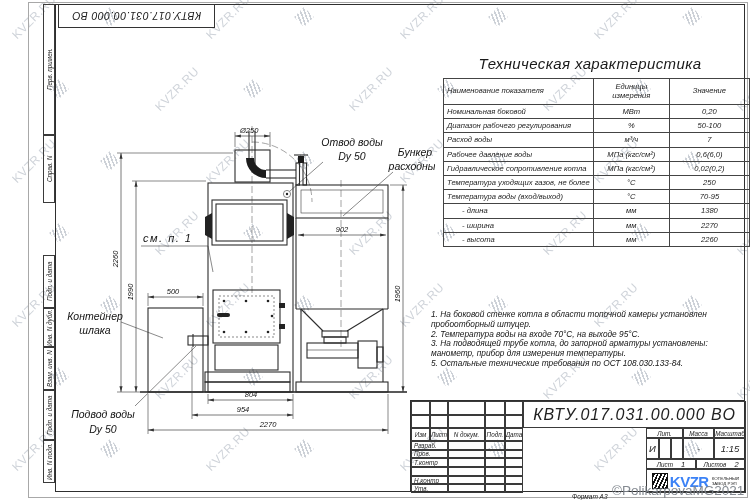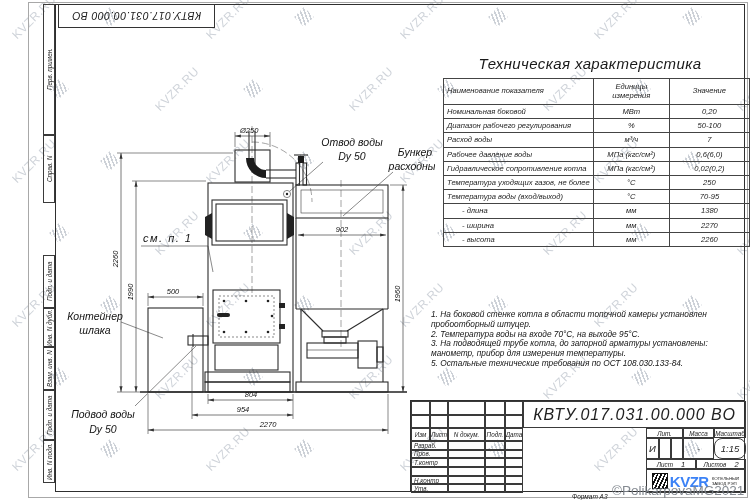--- a/index.html
+++ b/index.html
@@ -474,21 +474,21 @@
         <div class="tcell" style="left: 94px; top: 83.35px; width: 18px; height: 8.67px;"></div>
       </div>
     <div class="tcell" id="tb-doc">КВТУ.017.031.00.000  ВО</div>
     <div class="tcell" style="left:235px;top:27px;width:37px;height:10px;">Лит.</div>
     <div class="tcell" style="left:272px;top:27px;width:31px;height:10px;">Масса</div>
     <div class="tcell" style="left:303px;top:27px;width:32px;height:10px;">Масштаб</div>
     <div class="tcell v-big" style="left:235px;top:37px;width:13px;height:21px;">И</div>
     <div class="tcell" style="left:248px;top:37px;width:12px;height:21px;"></div>
     <div class="tcell" style="left:260px;top:37px;width:12px;height:21px;"></div>
     <div class="tcell v-big" style="left:272px;top:37px;width:31px;height:21px;">-</div>
-    <div class="tcell v-big" style="left:303px;top:37px;width:32px;height:21px;border-radius:8px;">1:15</div>
+    <div class="tcell v-big" style="left:303px;top:37px;width:32px;height:21px;">1:15</div>
     <div class="tcell" style="left:235px;top:58px;width:50px;height:10px;gap:8px;">
       <span>Лист</span>
       <span class="v-big" style="font-size:7.5px;">1</span>
     </div>
     <div class="tcell" style="left:285px;top:58px;width:50px;height:10px;gap:8px;">
       <span>Листов</span>
       <span class="v-big" style="font-size:7.5px;">2</span>
     </div>
     <div class="tcell" id="tb-logo">
       <div id="kvzr-stripes"></div>

